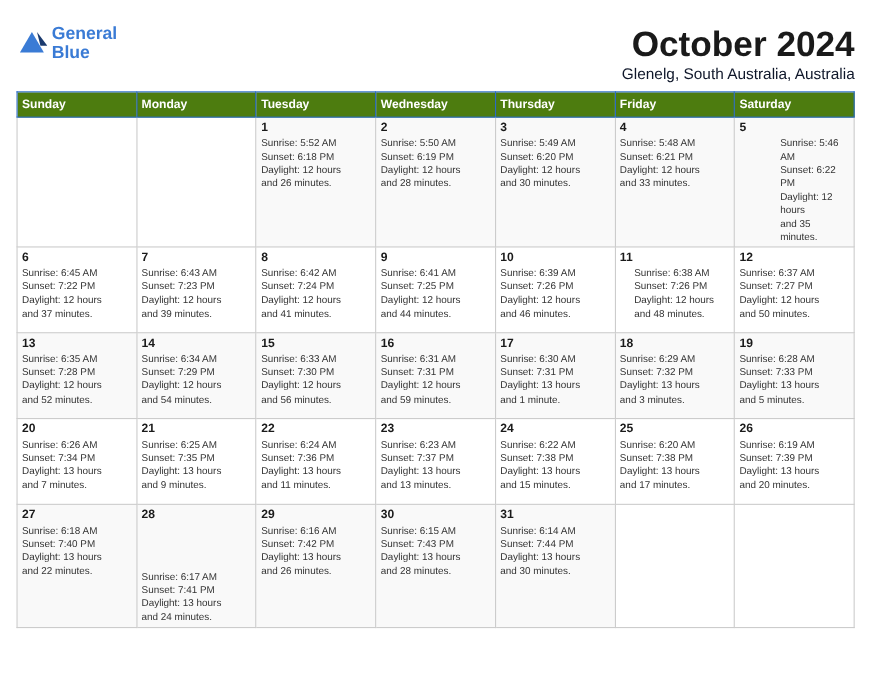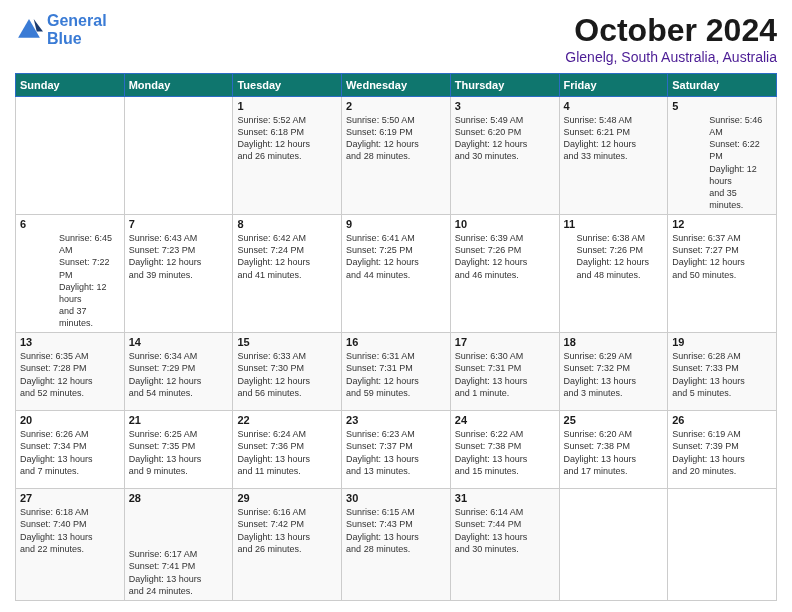--- a/index.html
+++ b/index.html
@@ -6,21 +6,21 @@
     body {
       width: 792px;
       height: 612px;
       font-family: Arial, sans-serif;
       background: #fff;
       overflow: hidden;
     }
     .page {
       width: 792px;
       height: 436px;
-      padding: 12px 15px;
+      padding: 22px 15px;
     }
     .header {
       display: flex;
       align-items: flex-start;
       justify-content: space-between;
       margin-bottom: 8px;
     }
     .logo {
       display: flex;
       align-items: center;
@@ -42,30 +42,30 @@
     .title-area {
       text-align: right;
     }
     .month-title {
       font-size: 32px;
       font-weight: bold;
       color: #1a1a1a;
     }
     .subtitle {
       font-size: 14px;
-      color: #4c1d95;
+      color: #0f172a;
       margin-left: 12px;
     }
     table {
       width: 100%;
       border-collapse: collapse;
       table-layout: fixed;
     }
     thead th {
-      background-color: #0f766e;
+      background-color: #4d7c0f;
       color: #fff;
       font-size: 11px;
       font-weight: bold;
       padding: 5px 4px;
       text-align: left;
       border: 1px solid #2a6bc5;
     }
     tbody td {
       vertical-align: top;
       border: 1px solid #ccc;
@@ -163,21 +163,21 @@
             <span class="day-num">5</span>
             <div class="day-info" style="white-space: pre-line; margin-left: 37px;">Sunrise: 5:46 AM
 Sunset: 6:22 PM
 Daylight: 12 hours
 and 35 minutes.</div>
           </td>
         </tr>
         <tr>
           <td>
             <span class="day-num">6</span>
-            <div class="day-info" style="white-space: pre-line; margin-left: 39px;">Sunrise: 6:45 AM
+            <div class="day-info" style="white-space: pre-line;">Sunrise: 6:45 AM
 Sunset: 7:22 PM
 Daylight: 12 hours
 and 37 minutes.</div>
           </td>
           <td>
             <span class="day-num">7</span>
             <div class="day-info" style="white-space: pre-line;">Sunrise: 6:43 AM
 Sunset: 7:23 PM
 Daylight: 12 hours
 and 39 minutes.</div>

